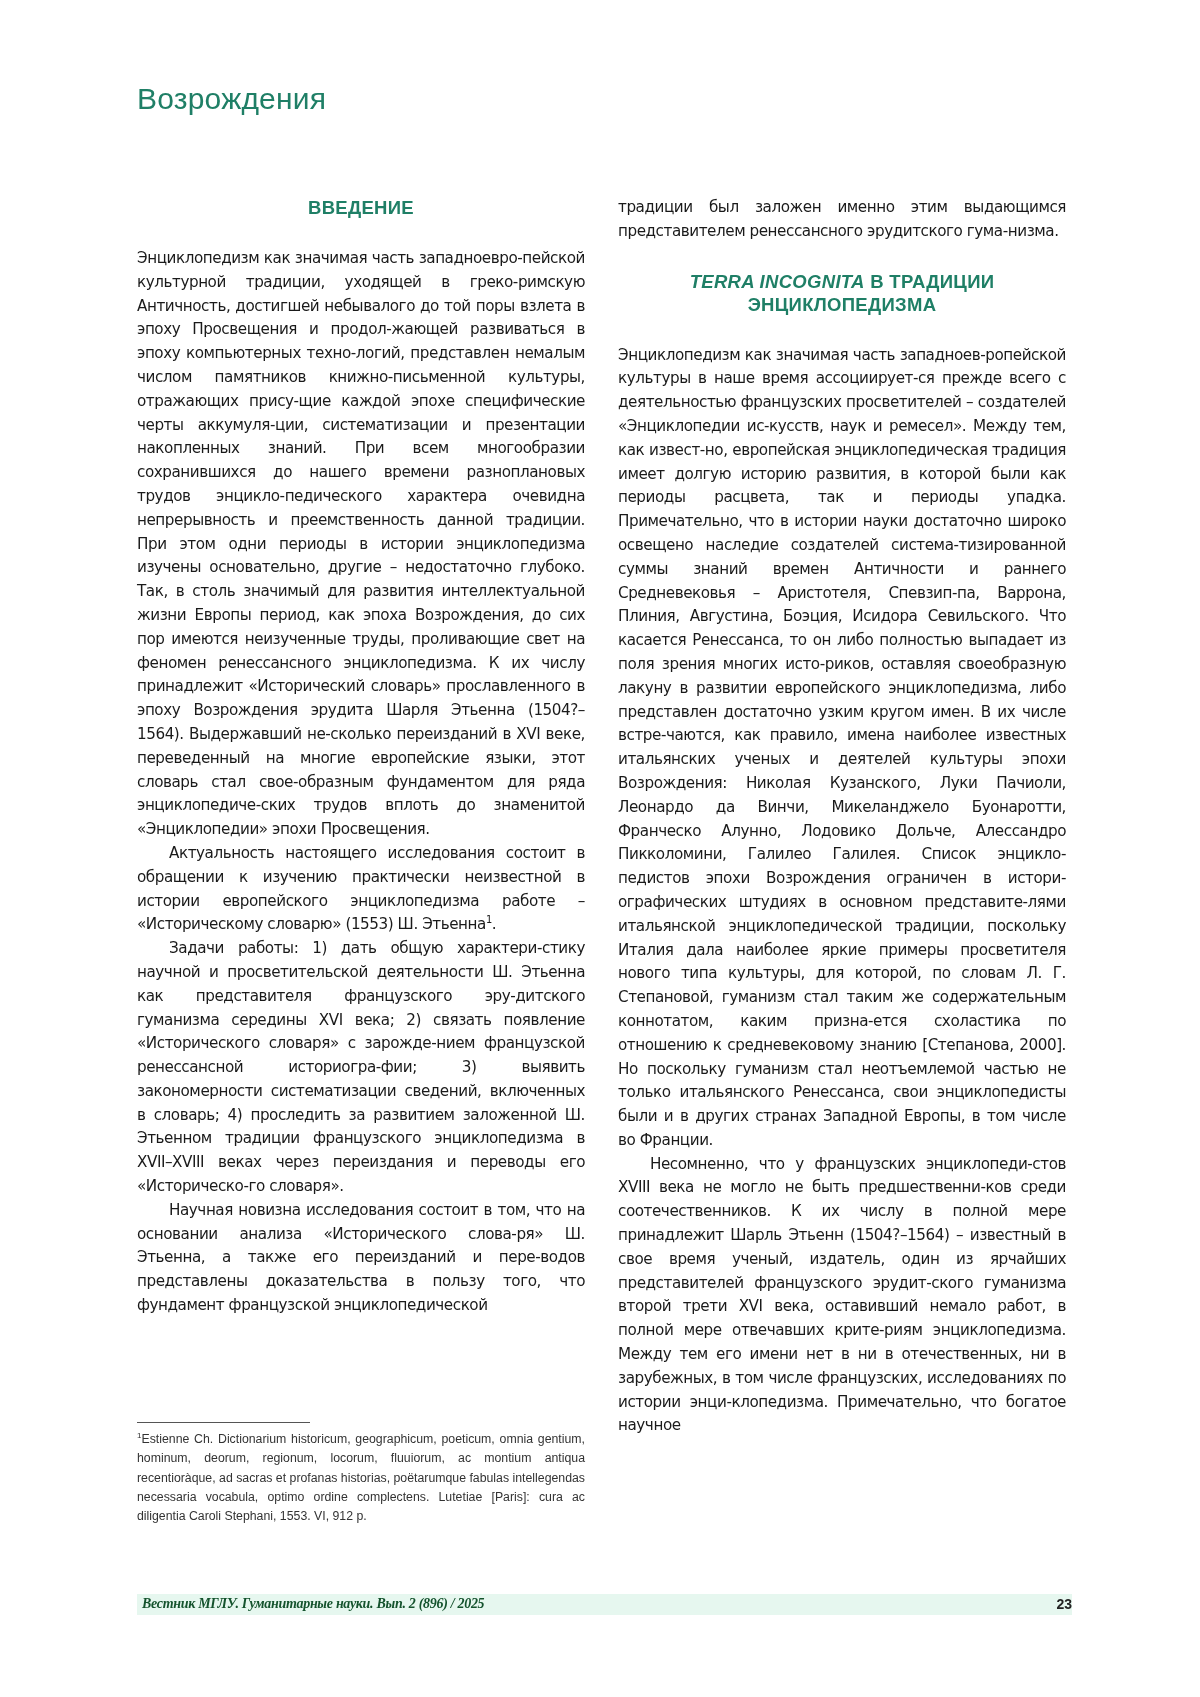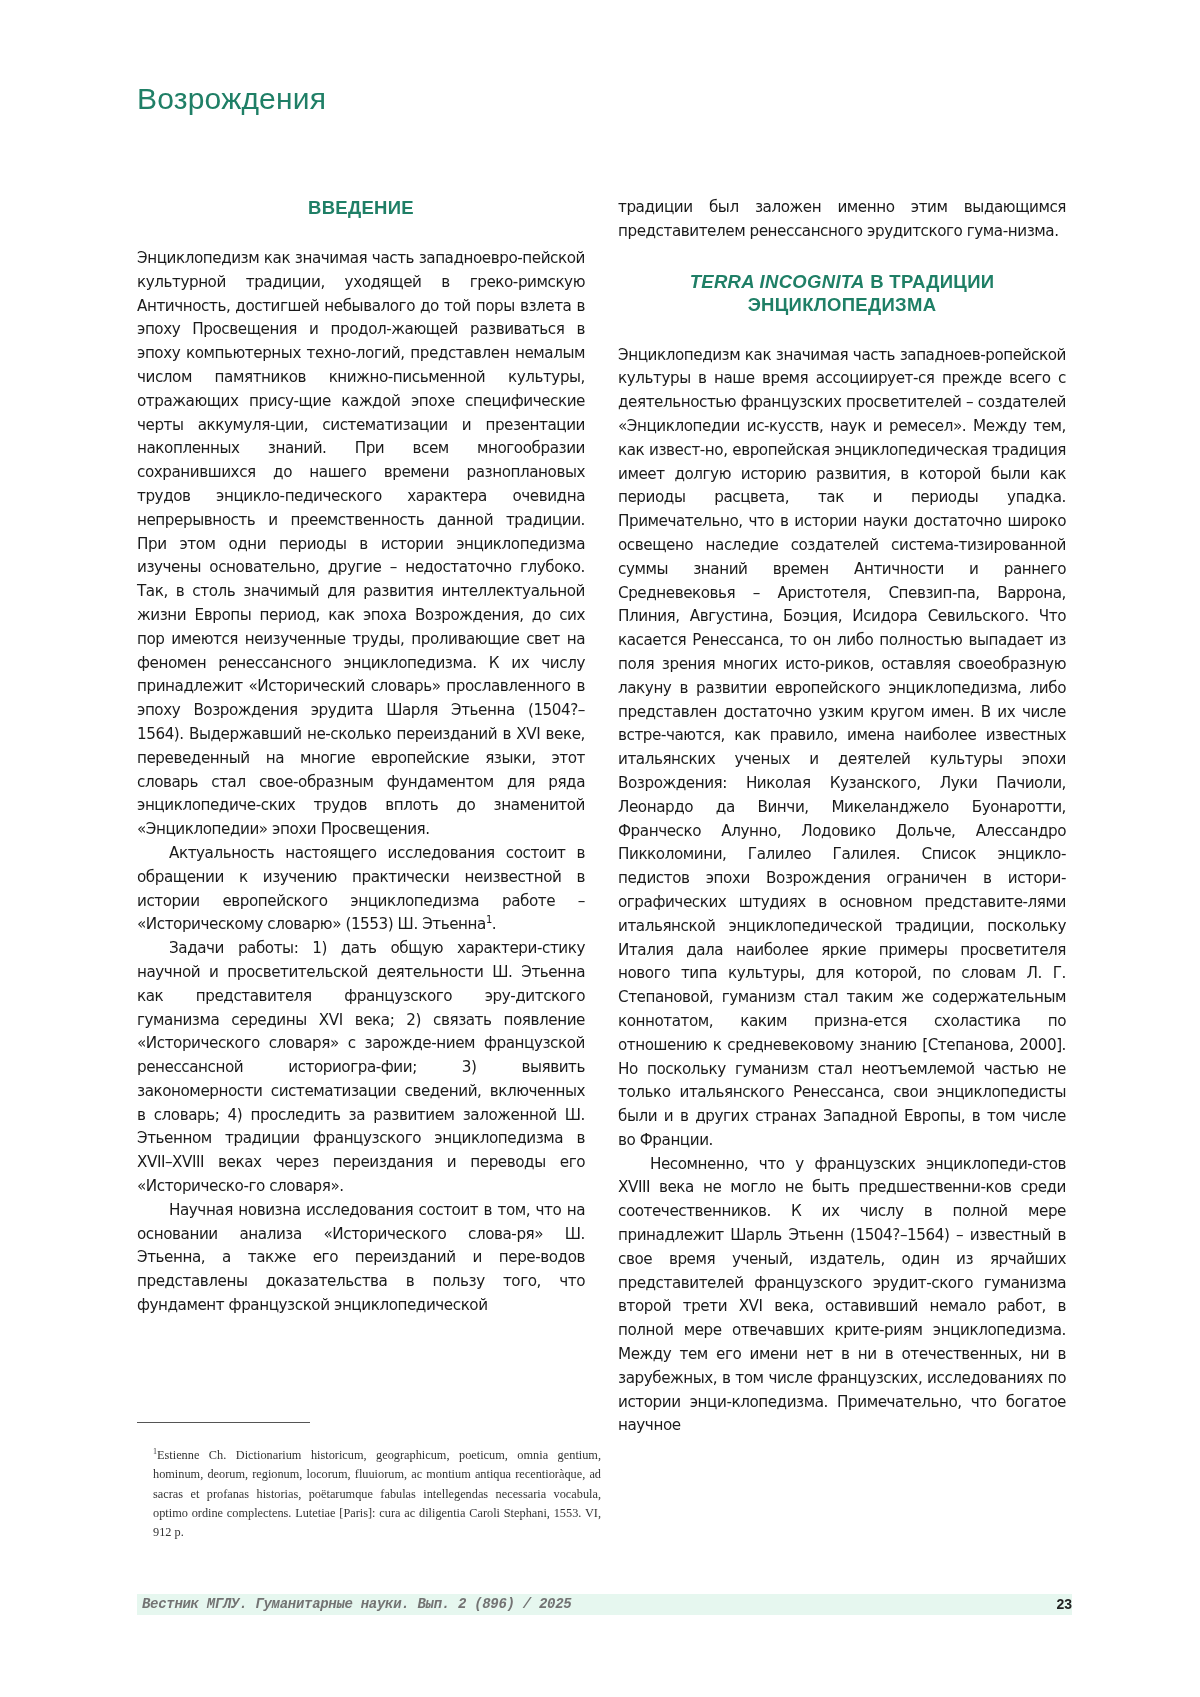--- a/index.html
+++ b/index.html
@@ -8,24 +8,24 @@
   .col { position: absolute; top: 196px; width: 448px; }
   .col-left { left: 137px; }
   .col-right { left: 618px; }
   .heading { font-family: "Liberation Sans", sans-serif; font-weight: bold; color: #1f7f66; font-size: 18.5px; line-height: 23px; letter-spacing: 0.3px; margin: 0; text-align: center; }
   .heading .it { font-style: italic; }
   .p { font-family: "DejaVu Sans", sans-serif; font-size: 15.2px; line-height: 23.8px; text-align: justify; margin: 0; letter-spacing: -0.45px; word-spacing: 0px; hyphens: manual; }
   .p.indent { text-indent: 32px; }
   .gap-h { height: 28px; }
   .gap-s { height: 26px; }
   .fn-rule { position: absolute; left: 137px; top: 1422px; width: 173px; height: 1px; background: #555; }
-  .footnote { position: absolute; left: 137px; top: 1430px; width: 448px; font-family: Liberation Serif, serif; font-size: 12.3px; line-height: 19.3px; text-align: justify; color: #333; margin: 16px; }
+  .footnote { position: absolute; left: 137px; top: 1430px; width: 448px; font-family: Liberation Sans, sans-serif; font-size: 12.3px; line-height: 19.3px; text-align: justify; color: #333; margin: 0; }
   sup { font-size: 65%; line-height: 0; vertical-align: super; }
   .footer-band { position: absolute; left: 137px; top: 1594px; width: 935px; height: 21px; background: #e6f7ef; }
-  .footer-text { position: absolute; left: 142px; top: 1596px; font-family: Liberation Mono, monospace; font-style: italic; font-weight: bold; font-size: 14px; color: #737373; letter-spacing: -0.3px; }
+  .footer-text { position: absolute; left: 142px; top: 1596px; font-family: Liberation Serif, serif; font-style: italic; font-weight: bold; font-size: 14px; color: #14532d; letter-spacing: -0.3px; }
   .footer-page { position: absolute; right: 128px; top: 1596px; font-family: "Liberation Sans", sans-serif; font-weight: bold; font-size: 14px; color: #222; text-align: center; }
 </style>
 </head>
 <body>
 
 <div class="section-title">Возрождения</div>
 
 <div class="col col-left">
   <h2 class="heading">ВВЕДЕНИЕ</h2>
   <div class="gap-h"></div>

